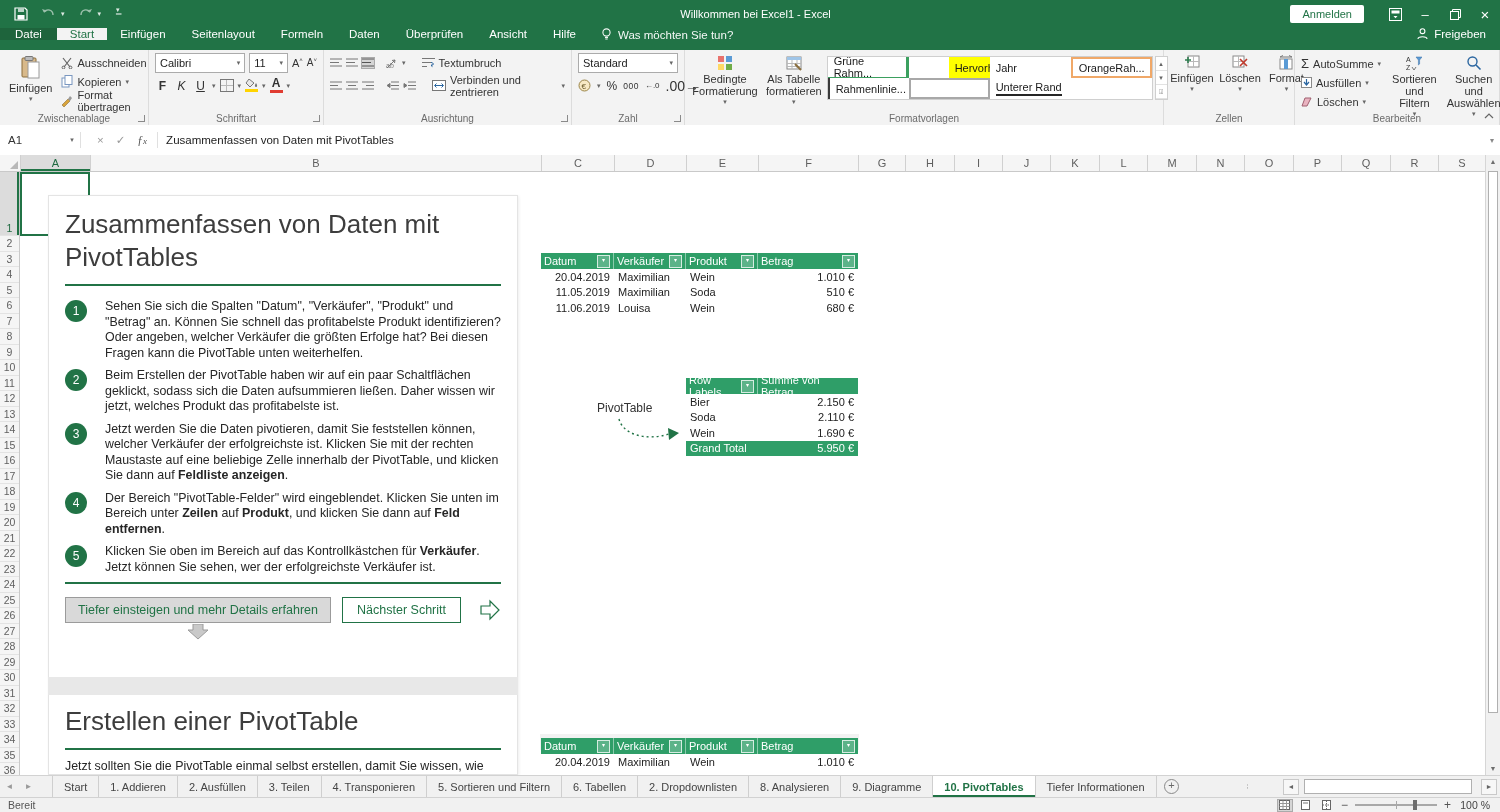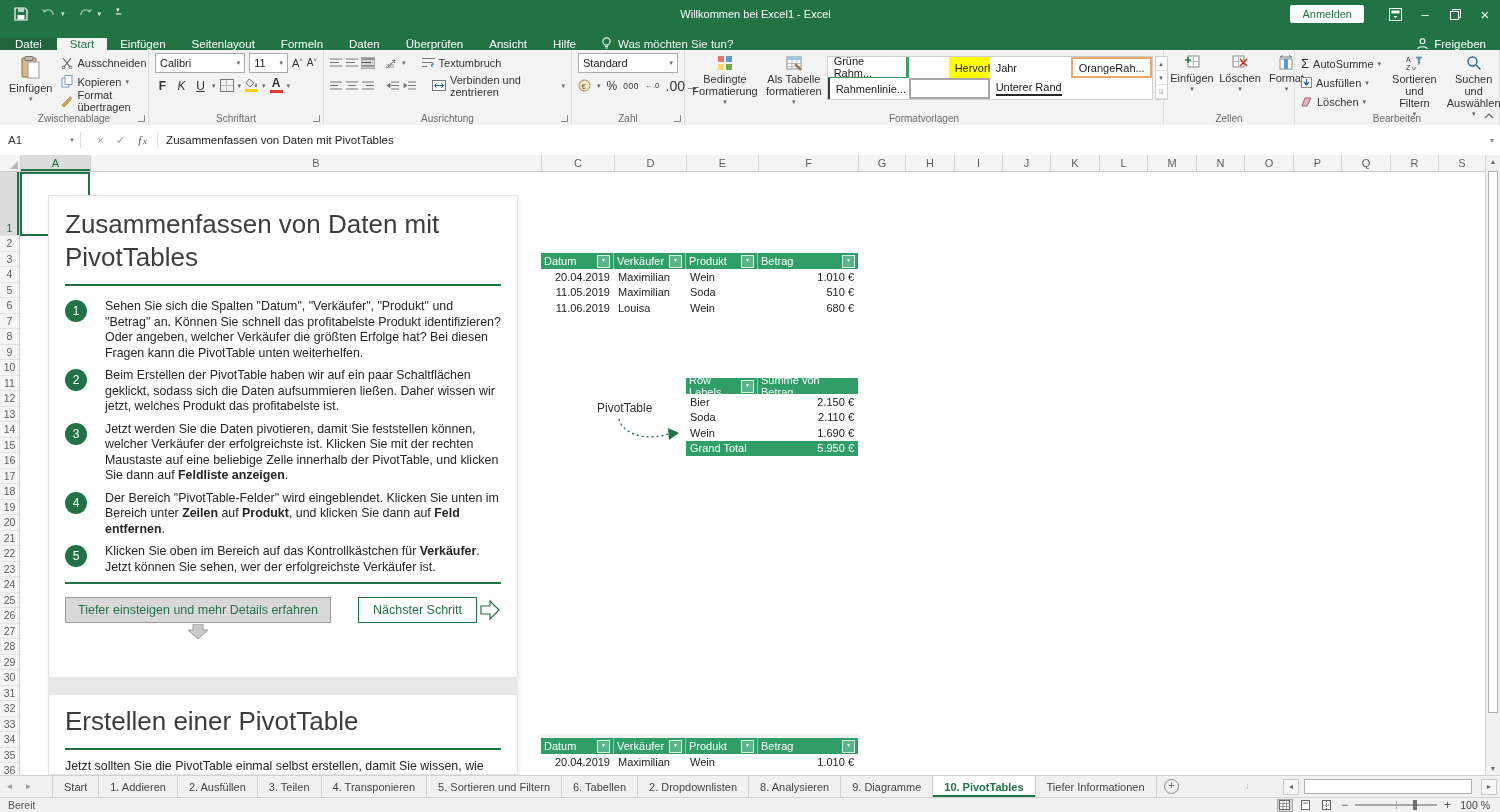--- a/index.html
+++ b/index.html
@@ -13,21 +13,21 @@
   .qat{display:flex;align-items:center;gap:13px;padding-left:14px;z-index:2;}
   .qat svg{display:block;}
   .qat .mini{font-size:7px;opacity:.85;margin-left:-8px;}
   .title-text{position:absolute;left:0;right:0;text-align:center;font-size:11px;color:#fff;margin-left:11px;}
   .tb-right{margin-left:auto;display:flex;align-items:center;z-index:2;height:28px;}
   .signin{background:#fff;color:var(--green);font-size:11px;padding:3px 12px;border-radius:2px;margin-right:16px;cursor:default;}
   .winbtn{width:30px;height:28px;display:flex;align-items:center;justify-content:center;font-size:13px;color:#fff;}
 
   
   .menubar{position:absolute;top:28px;left:0;right:0;height:22px;background:var(--green);
-           display:flex;align-items:flex-end;color:#fff;font-size:11.5px;}
+           display:flex;align-items:flex-start;color:#fff;font-size:11.5px;}
   #menu-tabs{display:flex;}
   .mtab{padding:0 13px;display:flex;align-items:center;}
   .mtab.file{background:#1e643c;padding:0 15px;}
   .mtab.active{background:#f3f3f3;color:var(--green);}
   .search{display:flex;align-items:center;gap:6px;margin-left:12px;opacity:.95;}
   .share{margin-left:auto;display:flex;align-items:center;gap:6px;margin-right:14px;}
 
   
   .ribbon{position:absolute;top:50px;left:0;right:0;height:75px;background:#f3f3f3;
           border-bottom:1px solid #d2d2d2;display:flex;font-size:11px;color:#333;}
@@ -97,21 +97,21 @@
   .card-title{margin:12px 16px 0;font-size:26px;line-height:33px;color:#3d3d3d;font-weight:normal;}
   .hr-green{height:2px;background:var(--green);margin:10px 16px 0;}
   .steps{margin-top:13px;}
   .step{display:flex;margin:0 16px 7px;}
   .step-num{flex:none;width:22px;height:22px;border-radius:50%;background:var(--green);color:#fff;
             font-size:12px;display:flex;align-items:center;justify-content:center;margin-top:1px;}
   .step-text{margin-left:18px;font-size:12.4px;line-height:15.5px;color:#262626;}
   .btnrow{display:flex;align-items:flex-start;margin:13px 16px 0;}
   .btn1wrap{display:flex;flex-direction:column;align-items:center;}
   .btn1{background:#d9d9d9;border:1px solid #9b9b9b;color:var(--green);font-size:12.5px;padding:5px 12px;}
-  .btn2wrap{margin-left:auto;display:flex;align-items:center;gap:2px;}
+  .btn2wrap{margin-left:auto;display:flex;align-items:center;gap:18px;}
   .btn2{background:#fff;border:1px solid var(--green);color:var(--green);font-size:12.5px;padding:5px 14px;}
   .sec2 .card-title{margin-top:10px;}
   .card-text{margin:9px 16px 0;font-size:12.4px;line-height:15.5px;color:#262626;}
 
   
   .xtable{position:absolute;font-size:11px;color:#222;}
   .t-head{display:flex;height:16px;background:var(--tgreen);color:#fff;}
   .t-hcell{flex:none;display:flex;align-items:center;justify-content:space-between;padding:0 3px;
            box-sizing:border-box;border-right:1px solid rgba(255,255,255,.45);}
   .t-hcell:last-child{border-right:none;}

